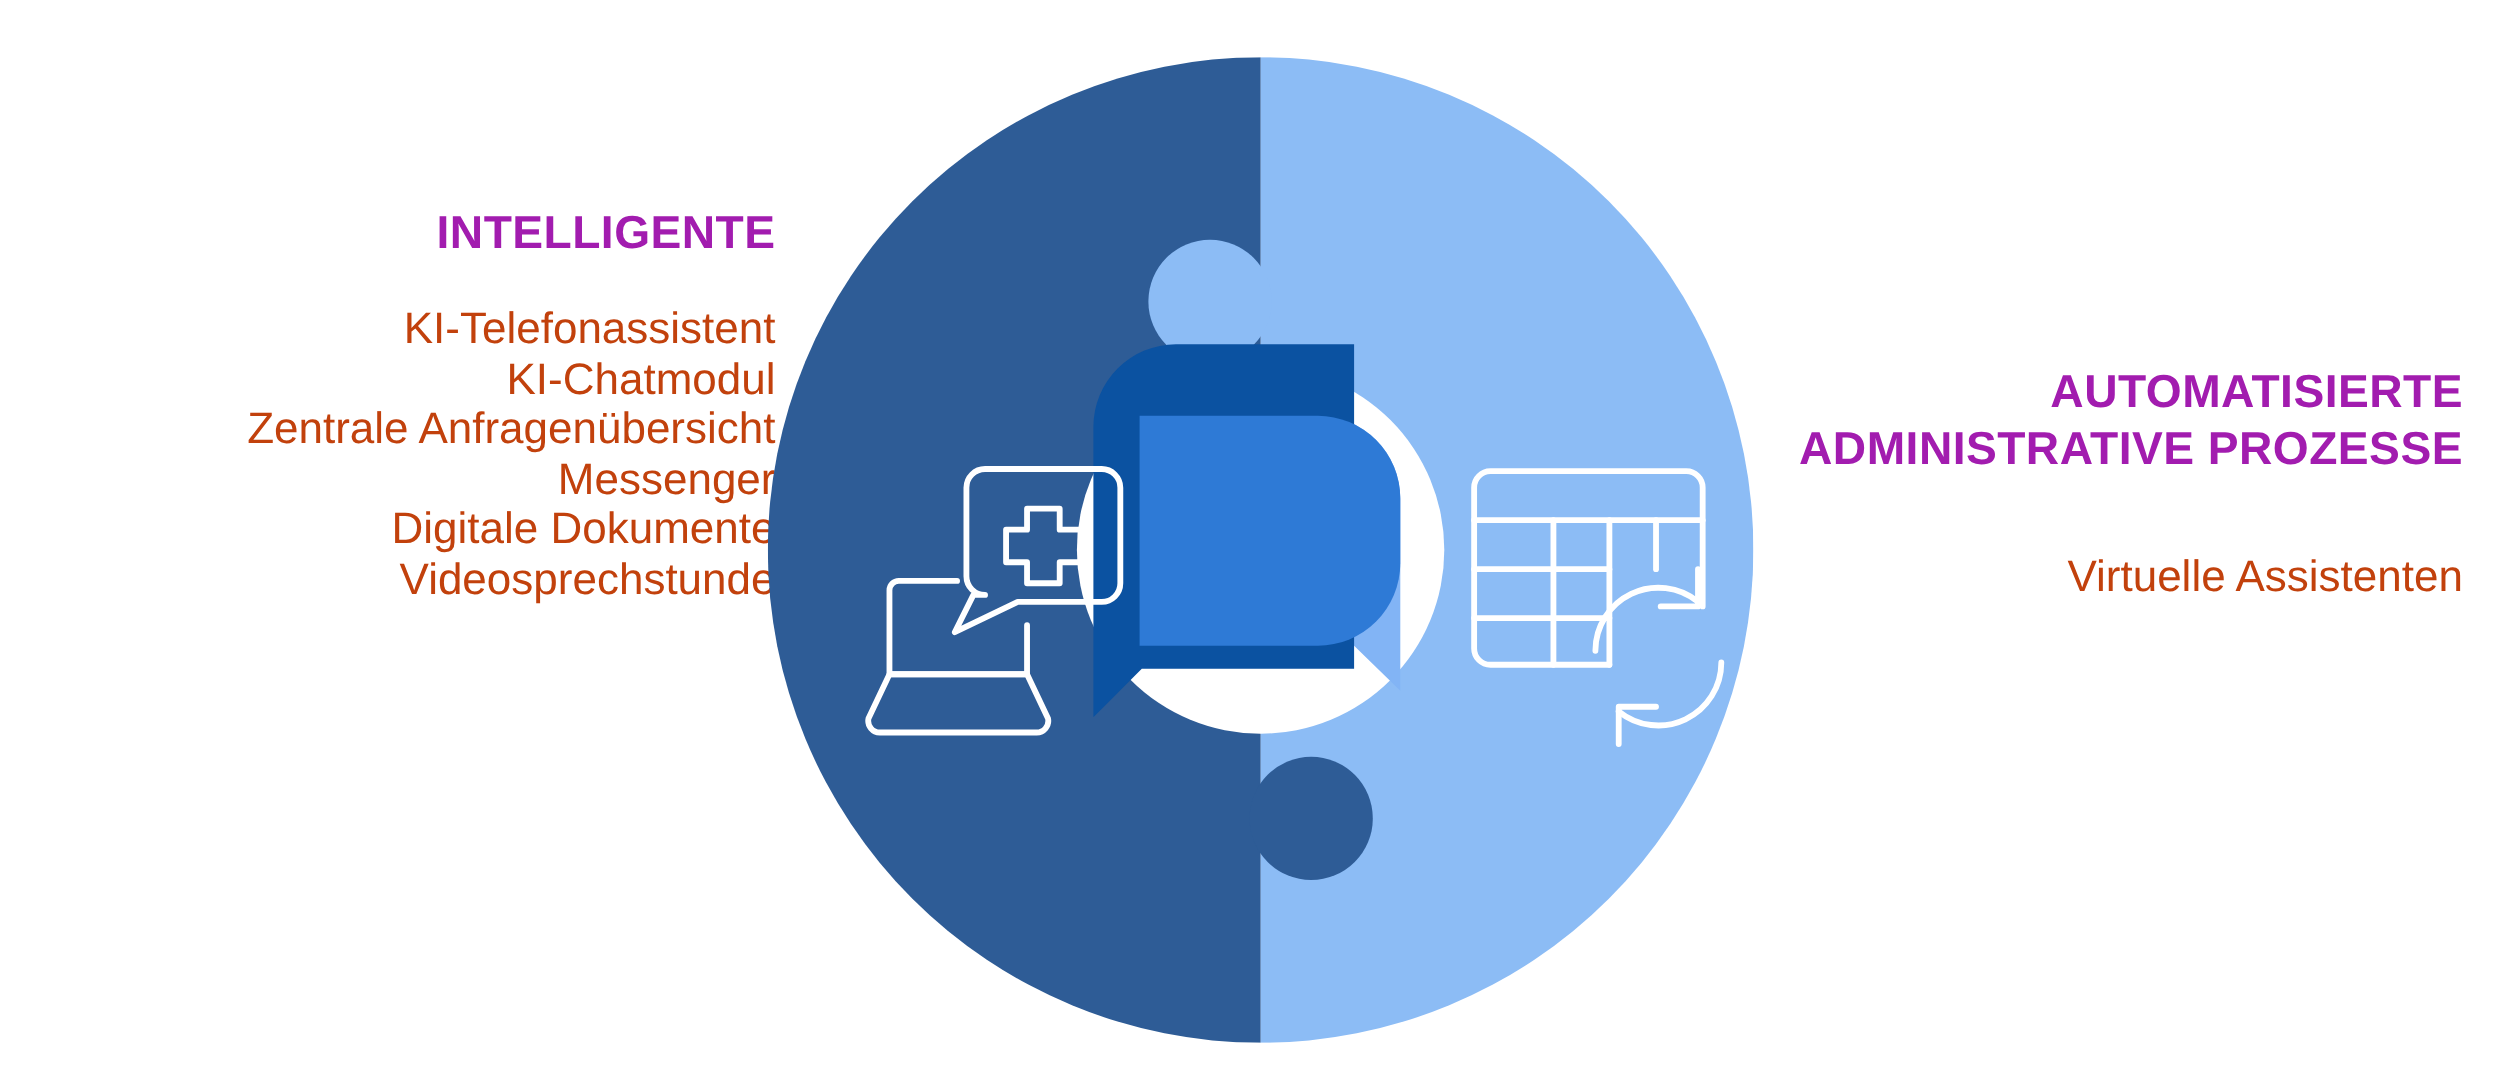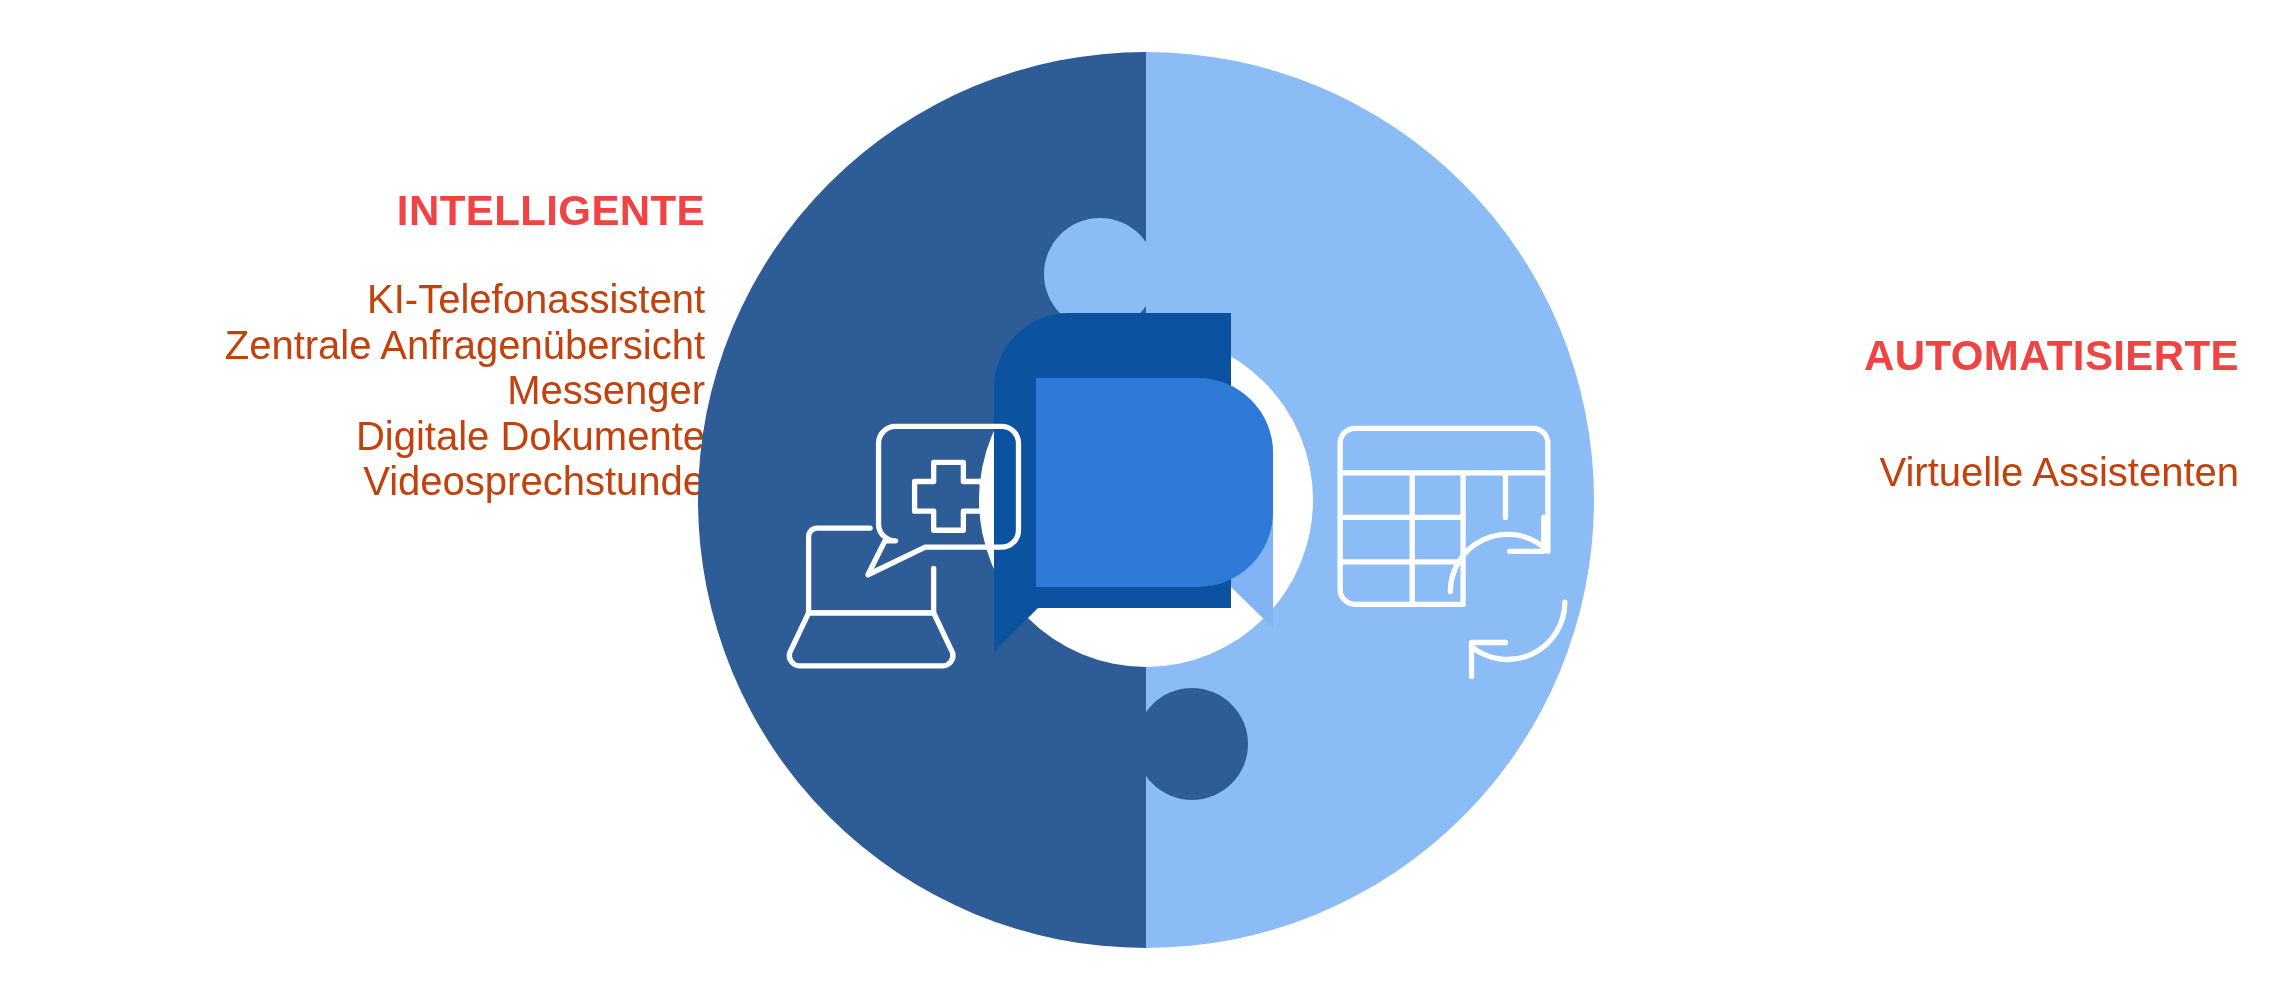--- a/index.html
+++ b/index.html
@@ -34,21 +34,21 @@
   }
 
   #right-block {
     left: 1559px;
     top: 330px;
     width: 680px;
     text-align: right;
   }
 
   .side-title {
-    color: #ef4444;
+    color: #a21caf;
     font-weight: bold;
     font-size: 42px;
     line-height: 1.24;
     letter-spacing: 0.4px;
     white-space: nowrap;
   }
 
   .side-title .tline {
     display: block;
   }
@@ -93,30 +93,32 @@
 <body>
 
 <div id="stage">
 
   <div id="left-block" class="side-block">
     <div class="side-title">
       <span class="tline">INTELLIGENTE</span>
     </div>
     <ul class="side-list">
       <li>KI-Telefonassistent</li>
+      <li>KI-Chatmodul</li>
       <li>Zentrale Anfragenübersicht</li>
       <li>Messenger</li>
       <li>Digitale Dokumente</li>
       <li>Videosprechstunde</li>
     </ul>
   </div>
 
   <div id="right-block" class="side-block">
     <div class="side-title">
       <span class="tline">AUTOMATISIERTE</span>
+      <span class="tline">ADMINISTRATIVE PROZESSE</span>
     </div>
     <ul class="side-list">
       <li>Virtuelle Assistenten</li>
     </ul>
   </div>
 
   <div id="circle-wrap">
     <svg viewBox="0 0 896 896" xmlns="http://www.w3.org/2000/svg">
 
       <defs>

